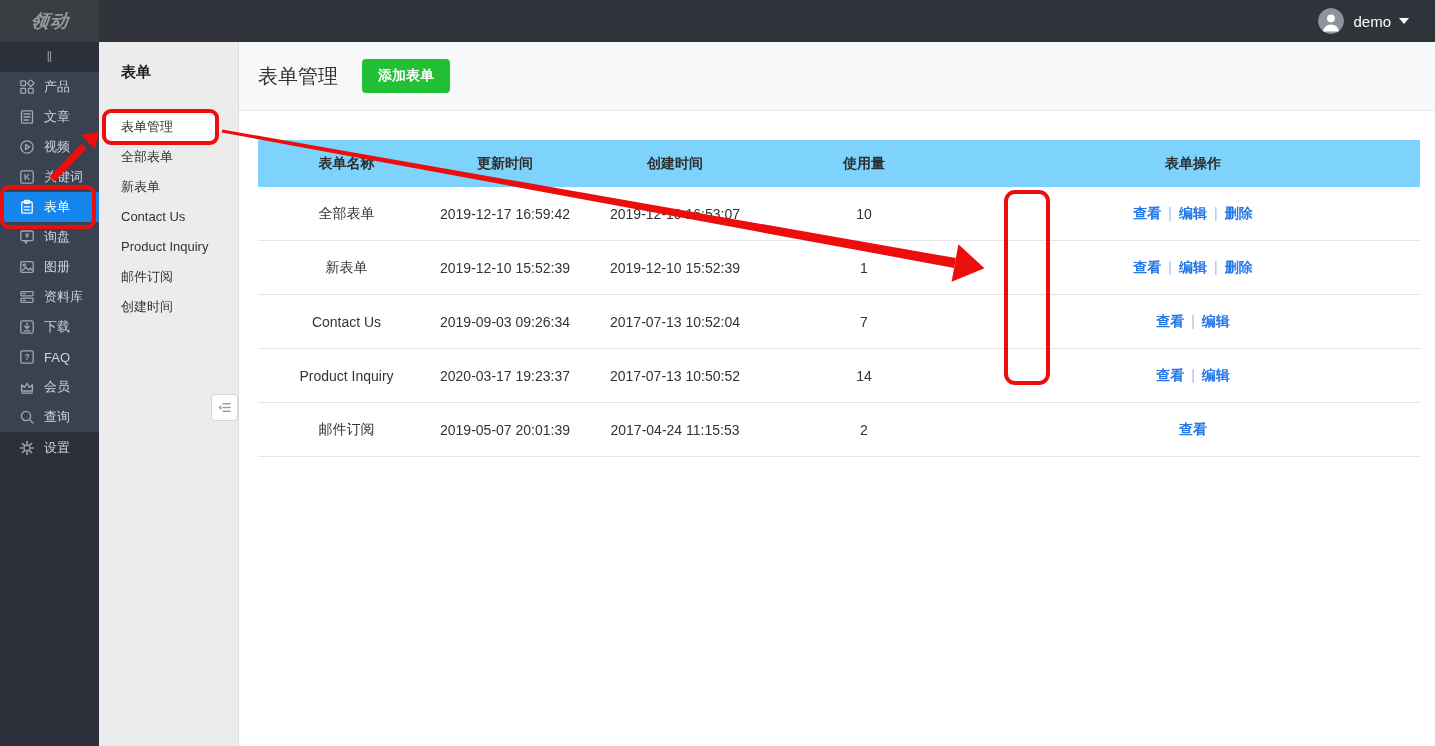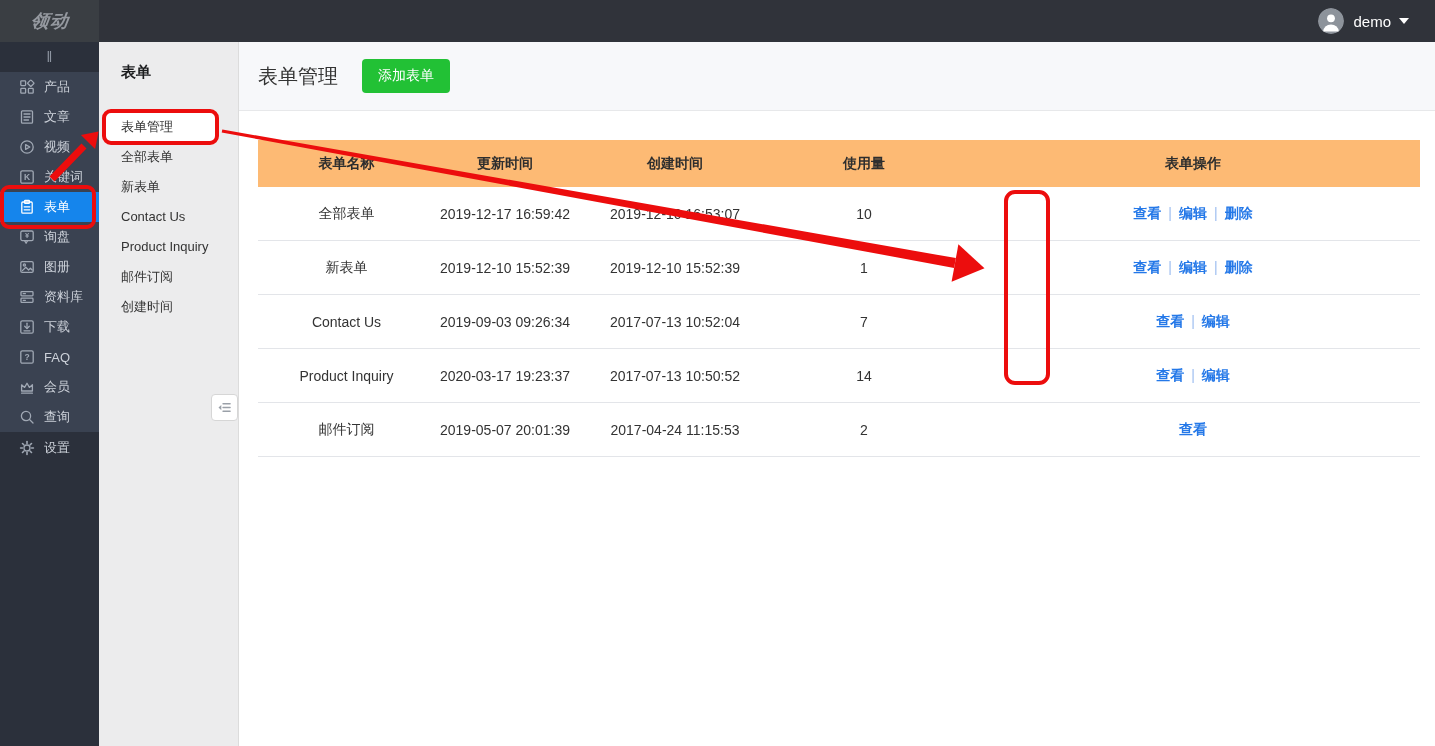--- a/index.html
+++ b/index.html
@@ -35,24 +35,24 @@
   .white-fill{position:absolute;left:4px;top:68px;width:114px;height:34px;background:#fff;border-radius:6px;z-index:1;}
   .sub-list{position:relative;z-index:2;}
   .sub-item{height:30px;line-height:30px;padding-left:22px;font-size:13px;color:#333;cursor:pointer;white-space:nowrap;}
   .collapse-btn{position:absolute;right:0;top:352px;width:27px;height:27px;background:#fff;border:1px solid #d6d6d6;border-radius:4px;box-sizing:border-box;display:flex;align-items:center;justify-content:center;color:#9aa0a8;cursor:pointer;z-index:3;}
   .collapse-btn svg{width:15px;height:15px;}
 
   
   .main{position:absolute;left:239px;top:42px;width:1196px;height:704px;background:#fff;}
   .main-header{height:69px;background:#f7f8fa;border-bottom:1px solid #e7e8ea;display:flex;align-items:center;padding-left:19px;box-sizing:border-box;}
   .page-title{font-size:20px;color:#333;}
-  .add-btn{margin-left:24px;background:var(--green);color:#fff;border:none;border-radius:4px;font-size:14px;padding:8px 16px;cursor:pointer;font-family:inherit;}
+  .add-btn{margin-left:24px;background:var(--green);color:#fff;border:none;border-radius:4px;font-size:14px;padding:8px 16px;cursor:pointer;font-family:inherit;font-weight:bold;}
   .table-wrap{margin:29px 15px 0 19px;}
   table{width:100%;border-collapse:collapse;table-layout:fixed;}
-  thead th{background:#fdba74;height:45px;font-size:14px;color:#2e2e2e;font-weight:bold;text-align:center;font-family:inherit;}
+  thead th{background:#7dd3fc;height:45px;font-size:14px;color:#2e2e2e;font-weight:bold;text-align:center;font-family:inherit;}
   tbody td{height:51px;text-align:center;font-size:14px;color:#333;border-bottom:1px solid #e3e5e9;background:#fff;}
   th.ops,td.ops{text-align:center;padding-left:14px;}
   .op-link{color:var(--link);cursor:pointer;font-weight:bold;}
   .op-sep{color:#9dbdf0;margin:0 7px;}
 
   
   .anno-box{position:absolute;border:4px solid var(--red);border-radius:9px;box-sizing:border-box;z-index:50;pointer-events:none;}
   #anno-box-sidebar{left:0;top:185px;width:96px;height:44px;}
   #anno-box-submenu{left:102px;top:109px;width:117px;height:36px;}
   #anno-box-editcol{left:1004px;top:190px;width:46px;height:195px;border-radius:11px;}

